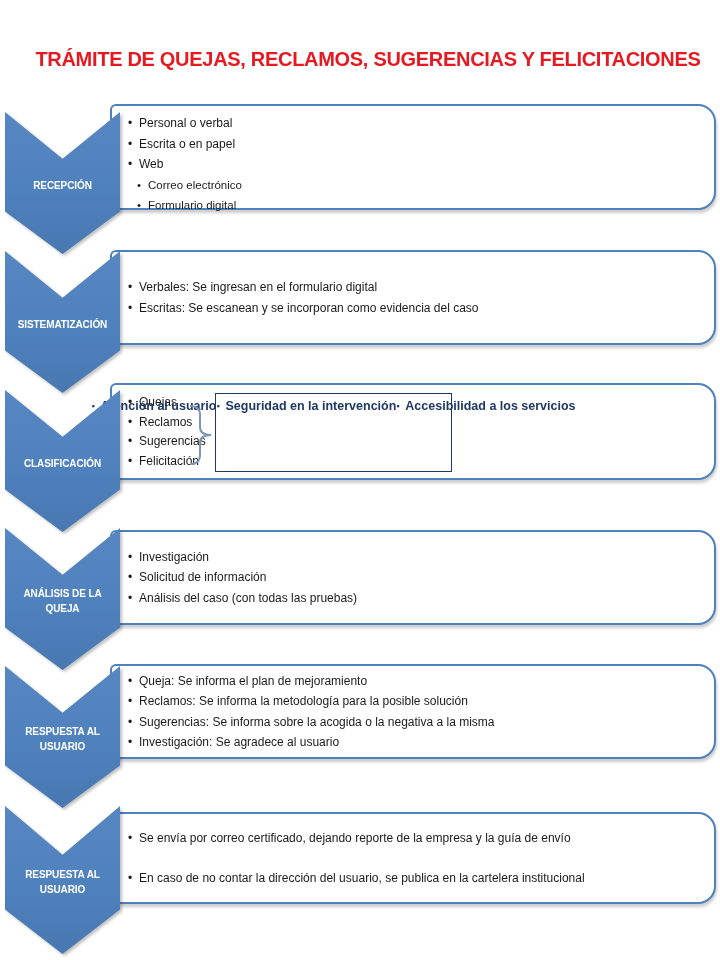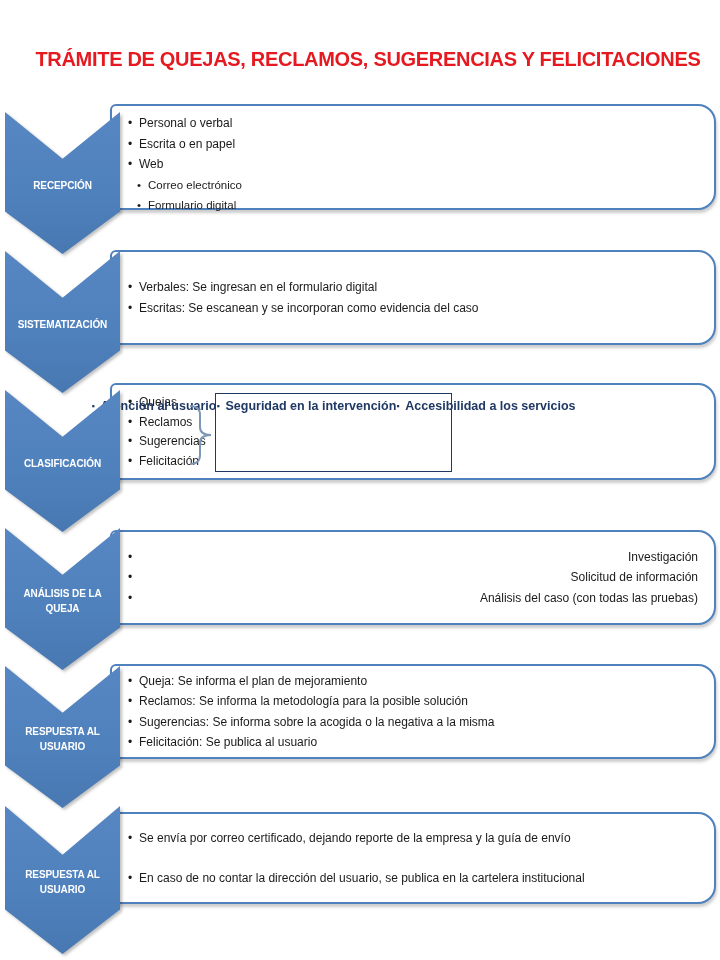--- a/index.html
+++ b/index.html
@@ -16,21 +16,21 @@
   .box {
     position:absolute; left:110px; width:606px; background:#ffffff;
     border:2px solid #4f81bd; border-radius:6px 18px 18px 6px;
     box-shadow:1px 3px 3px rgba(110,110,110,0.35);
     box-sizing:border-box; display:flex; flex-direction:column;
     justify-content:center; padding:4px 16px 4px 16px; z-index:1;
   }
   .box1 { top:104px; height:106px; justify-content:flex-start; padding-top:7px; }
   .box2 { top:250px; height:95px; }
   .box3 { top:383px; height:97px; display:block; padding:0; }
-  .box4 { top:530px; height:95px;text-align:right; }
+  .box4 { top:530px; height:95px; }
   .box5 { top:664px; height:95px; }
   .box6 { top:812px; height:92px;gap:20px; }
   .b {
     position:relative; padding-left:11px; font-size:12px;
     line-height:20.5px; color:#1a1a1a; white-space:nowrap;
   }
   .b::before { content:"\2022"; position:absolute; left:0; top:0; }
   .b.sub { padding-left:20px; font-size:11.5px; }
   .b.sub::before { left:9px; }
   
@@ -129,21 +129,21 @@
   <div class="chev-wrap c4">
     <div class="chev">
       <div class="chev-label">ANÁLISIS DE LA QUEJA</div>
     </div>
   </div>
 
   <div class="box box5">
     <div class="b">Queja: Se informa el plan de mejoramiento</div>
     <div class="b">Reclamos: Se informa la metodología para la posible solución</div>
     <div class="b">Sugerencias: Se informa sobre la acogida o la negativa a la misma</div>
-    <div class="b">Felicitación: Se publica al usuario</div>
+    <div class="b">Investigación: Se agradece al usuario</div>
   </div>
   <div class="chev-wrap c5">
     <div class="chev">
       <div class="chev-label">RESPUESTA AL USUARIO</div>
     </div>
   </div>
 
   <div class="box box6">
     <div class="b">Se envía por correo certificado, dejando reporte de la empresa y la guía de envío</div>
     <div class="b">En caso de no contar la dirección del usuario, se publica en la cartelera institucional</div>

